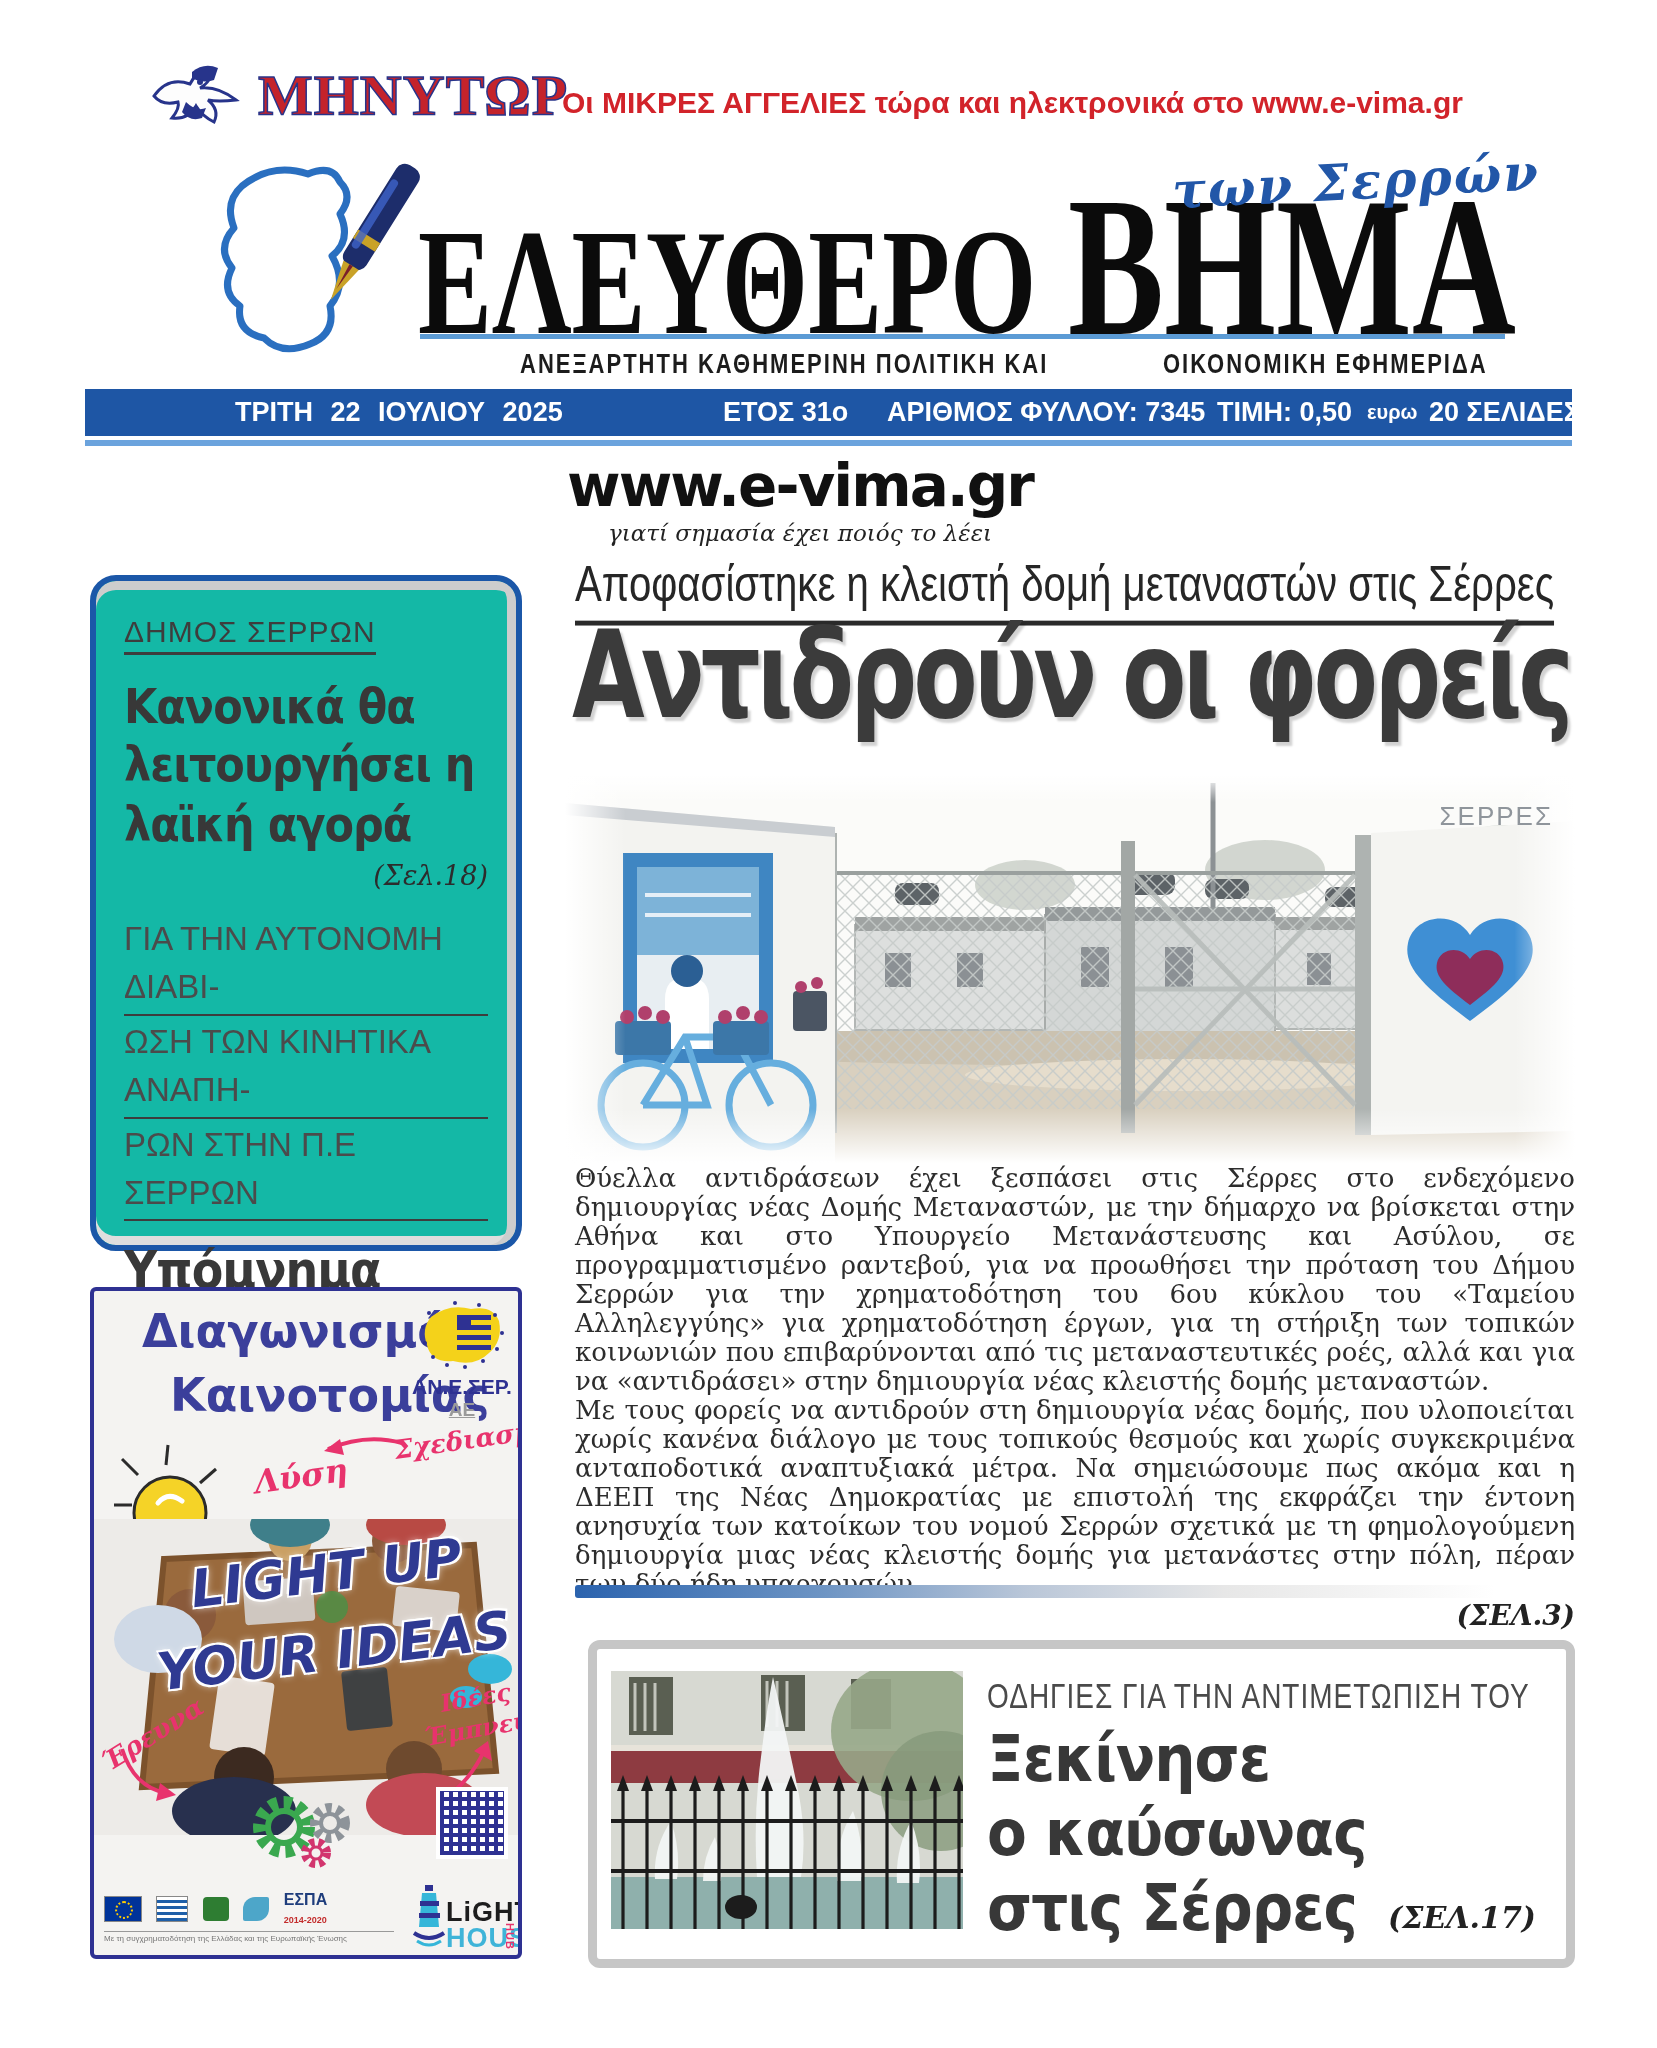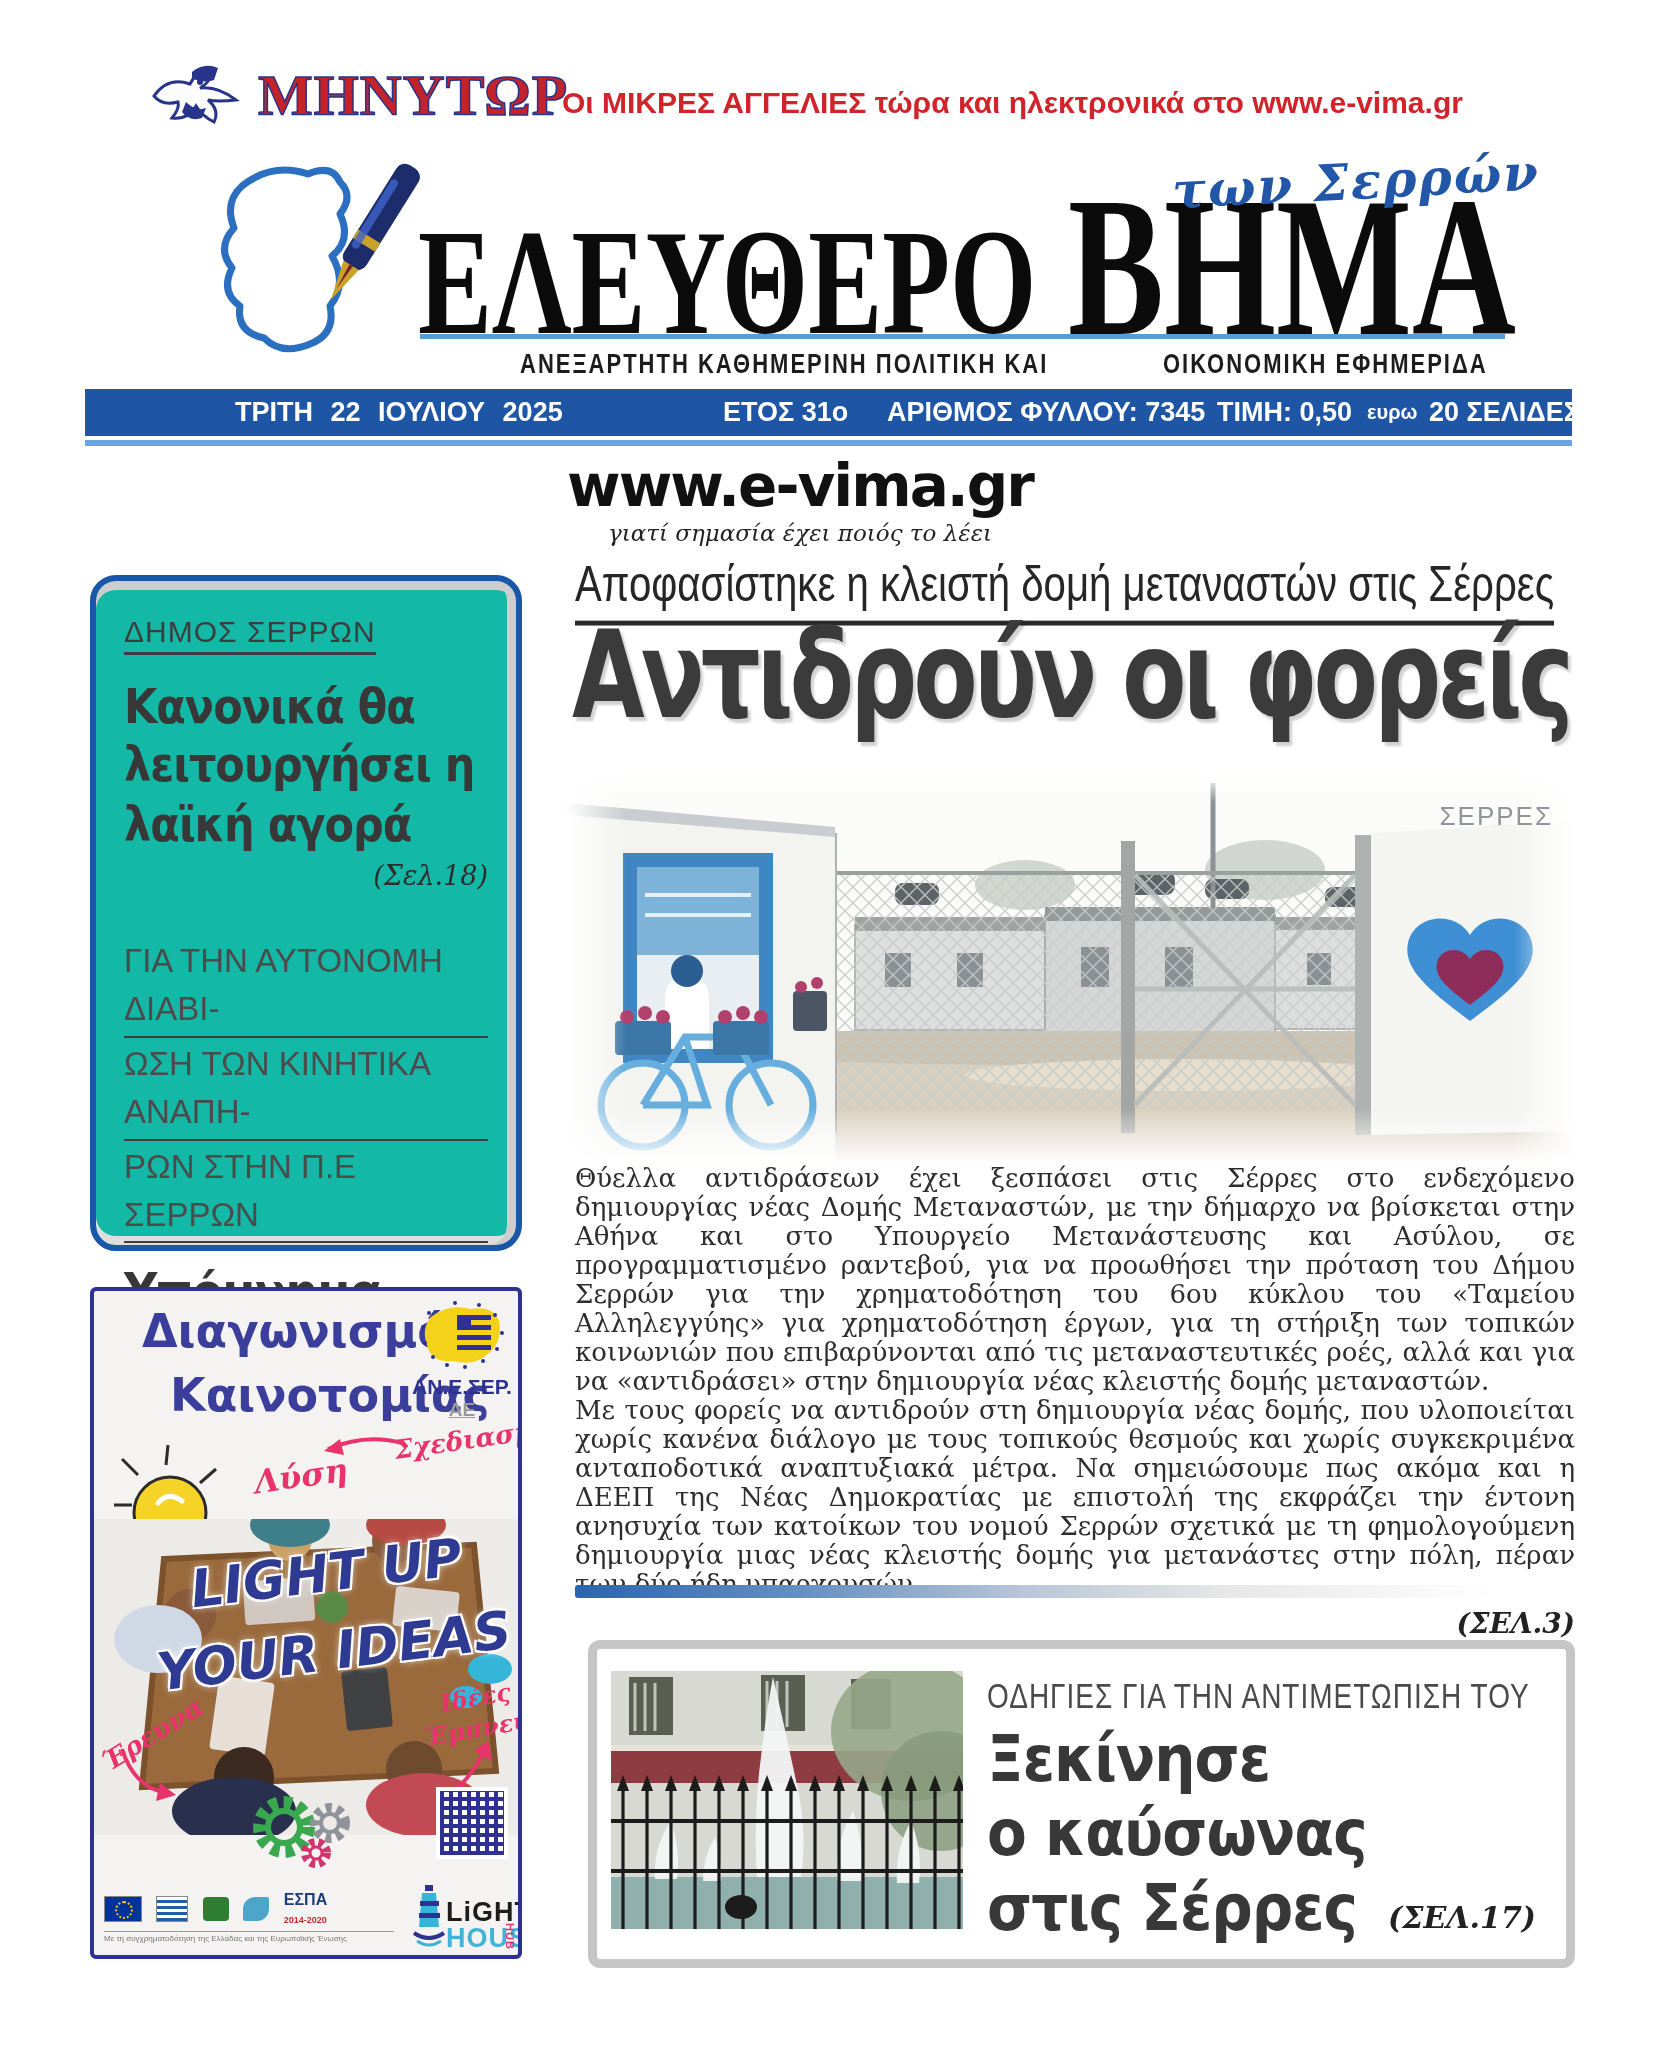--- a/index.html
+++ b/index.html
@@ -75,21 +75,21 @@
     text-shadow:3px 3px 2px rgba(0,0,0,.18);}
   .photo-frame{overflow:hidden;background:#fcfcfb;}
   .photo-fade{background:
       linear-gradient(to right,#fff 0%,rgba(255,255,255,0) 6%,rgba(255,255,255,0) 94%,#fff 100%),
       linear-gradient(to top,#fff 0%,rgba(255,255,255,0) 14%),
       linear-gradient(to bottom,#fff 0%,rgba(255,255,255,0) 7%);}
   .photo-label{font-size:26px;color:#8f959b;letter-spacing:2px;}
   .body-text{font-family:"DejaVu Serif",serif;font-size:26px;line-height:29px;color:#2d2d2d;
     text-align:justify;margin:0;}
   .body-pageref{font-family:"DejaVu Serif",serif;font-style:italic;font-weight:bold;font-size:28px;
-    color:#222;text-align:right;margin-top:8px;}
+    color:#222;text-align:right;}
   .divider{background:linear-gradient(to right,#2b63ae 0%,#6e95c4 25%,#b9c6d8 45%,#e7e7e7 65%,rgba(255,255,255,0) 92%);
     border-radius:3px;}
 
   
   .bottom-box{border:9px solid #c6c6c6;border-radius:12px;background:#fff;box-sizing:border-box;}
   .bb-kicker{font-size:28px;color:#4a4a4a;letter-spacing:1px;white-space:nowrap;
     transform:scaleY(1.25);transform-origin:left top;}
   .bb-headline{font-family:"DejaVu Sans",sans-serif;font-weight:bold;font-size:58px;color:#383838;
     line-height:1.16;letter-spacing:-1px;transform:scaleY(1.1);transform-origin:left top;}
   .bb-pageref{font-family:"DejaVu Serif",serif;font-style:italic;font-weight:bold;font-size:30px;color:#222;}
@@ -145,21 +145,21 @@
   </div>
 
   <div class="abs news-box" style="left:90px;top:575px;width:432px;height:676px;">
     <div class="kicker"><span class="kicker-line">ΔΗΜΟΣ ΣΕΡΡΩΝ</span></div>
     <div class="box-headline" style="margin-top:22px;">
       <div>Κανονικά θα</div>
       <div>λειτουργήσει η</div>
       <div>λαϊκή αγορά</div>
     </div>
     <div class="pageref" style="margin-top:26px;">(Σελ.18)</div>
-    <div class="kicker2" style="margin-top:46px;">
+    <div class="kicker2" style="margin-top:24px;">
       <div><span class="kicker-line">ΓΙΑ ΤΗΝ ΑΥΤΟΝΟΜΗ ΔΙΑΒΙ-</span></div>
       <div><span class="kicker-line">ΩΣΗ ΤΩΝ ΚΙΝΗΤΙΚΑ ΑΝΑΠΗ-</span></div>
       <div><span class="kicker-line">ΡΩΝ ΣΤΗΝ Π.Ε ΣΕΡΡΩΝ</span></div>
     </div>
     <div class="box-headline" style="margin-top:16px;font-size:46px;">
       <div>Υπόμνημα</div>
       <div>από το Σύλλογο</div>
       <div>Κινητικά</div>
       <div>Αναπήρων</div>
     </div>

